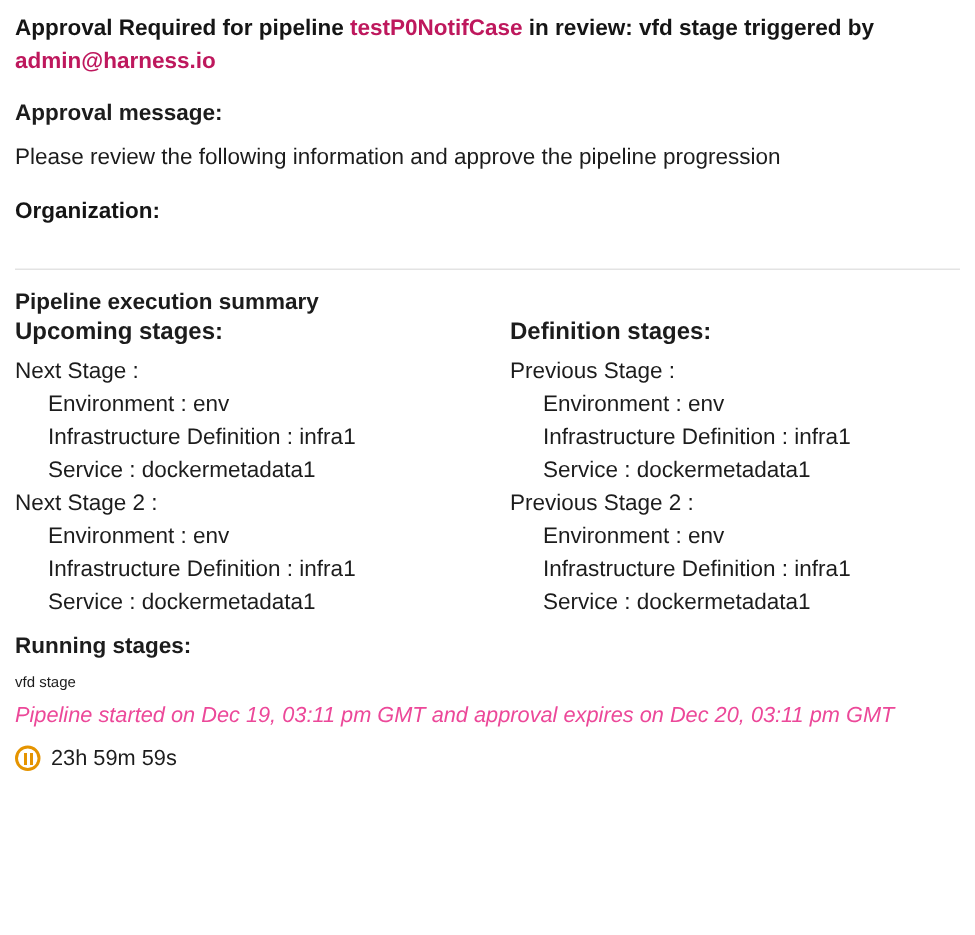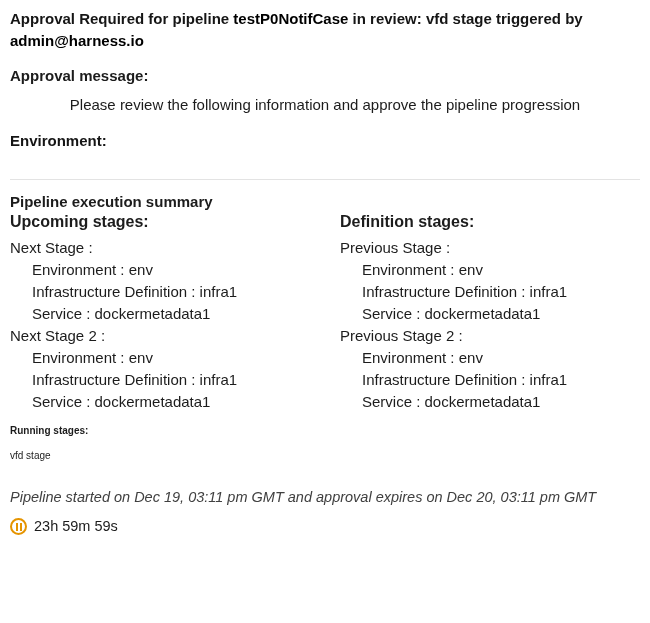--- a/index.html
+++ b/index.html
@@ -24,36 +24,35 @@
     background: #ffffff;
   }
   .title {
     font-weight: bold;
     font-size: 15px;
     line-height: 22px;
     margin: 0 0 14px 0;
     color: #151515;
   }
   .link {
-    color: #000000;
+    color: #be185d;
     text-decoration: none;
   }
   .section-label {
     font-weight: bold;
     font-size: 15px;
     line-height: 20px;
     margin: 0;
     color: #151515;
   }
   .plain {
     font-size: 15px;
     line-height: 20px;
     margin: 0;
     color: #1c1c1c;
-    text-align: center;
   }
   .gap-6 { height: 6px; }
 
   .approval-block {
     margin-bottom: 16px;
   }
   .approval-msg-title {
     font-weight: bold;
     font-size: 15px;
     line-height: 20px;
@@ -91,40 +90,39 @@
     line-height: 22px;
     margin: 0;
   }
   .stage-detail {
     font-size: 15px;
     line-height: 22px;
     margin: 0 0 0 22px;
   }
   .running-head {
     font-weight: bold;
-    font-size: 10px;
+    font-size: 15px;
     line-height: 20px;
     margin-top: 8px;
   }
   .running-value {
     font-size: 10px;
     line-height: 22px;
     margin-top: 4px;
   }
   .footer-note {
     font-style: italic;
     font-size: 14.5px;
     line-height: 20px;
-    margin-top: 20px;
-    color: #404040;
+    color: #ec4899;
     white-space: nowrap;
   }
   .timer-row {
     display: flex;
-    align-items: flex-end;
+    align-items: flex-start;
     margin-top: 10px;
     gap: 7px;
   }
   .timer-icon {
     width: 17px;
     height: 17px;
     border-radius: 50%;
     border: 2px solid #e59400;
     box-sizing: border-box;
     display: inline-flex;
@@ -164,21 +162,21 @@
     <span>Approval Required for pipeline </span><a class="link" href="#">testP0NotifCase</a><span> in review: vfd stage triggered by </span><a class="link" href="#">admin@harness.io</a>
   </div>
 
   <div class="approval-block">
     <div class="approval-msg-title">Approval message:</div>
     <div class="plain">Please review the following information and approve the pipeline progression</div>
   </div>
 
   <div class="two-col">
     <div class="col-left">
-      <div class="section-label">Environment:</div>
+      <div class="section-label">Organization:</div>
       <div class="gap-6"></div>
     </div>
   </div>
 
   <div class="gap-6"></div>
 
 
   <hr class="divider">
 
   <div class="summary-head">Pipeline execution summary</div>

